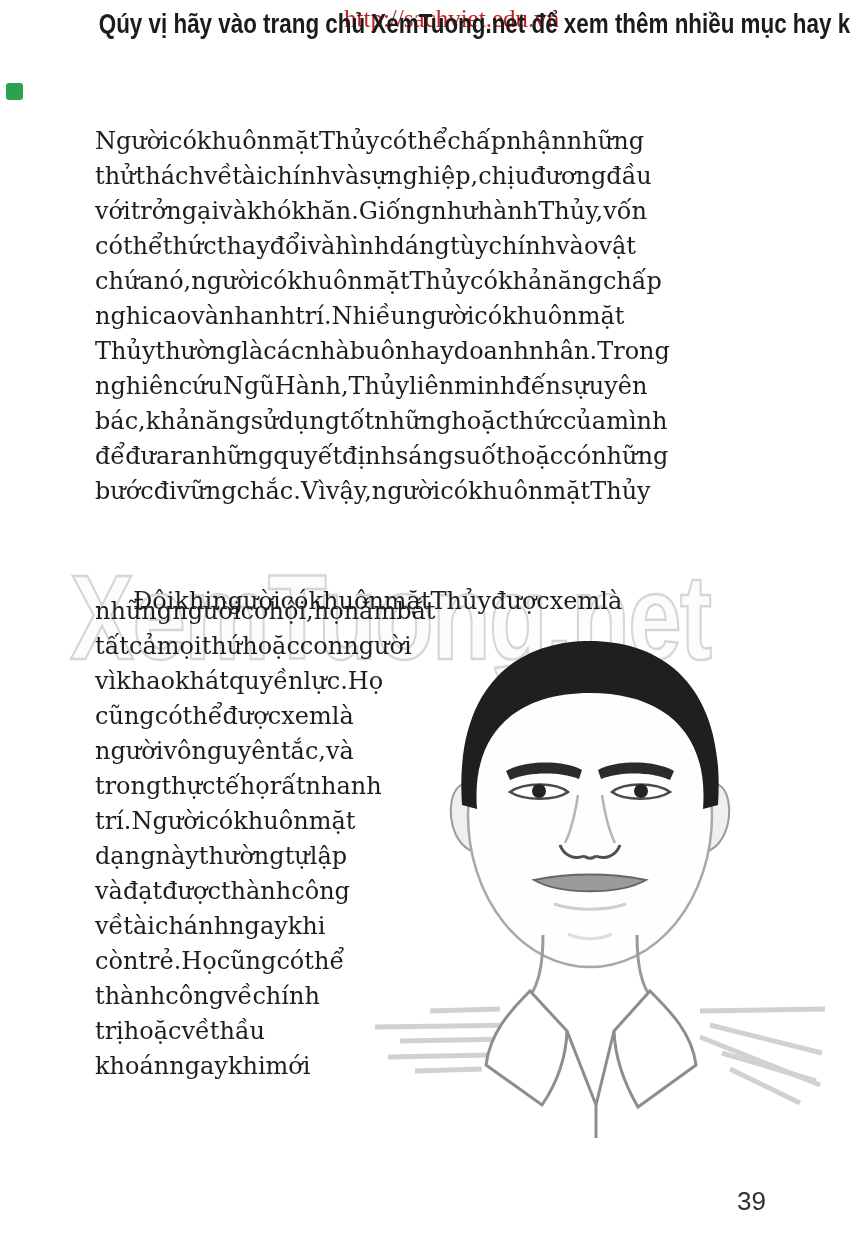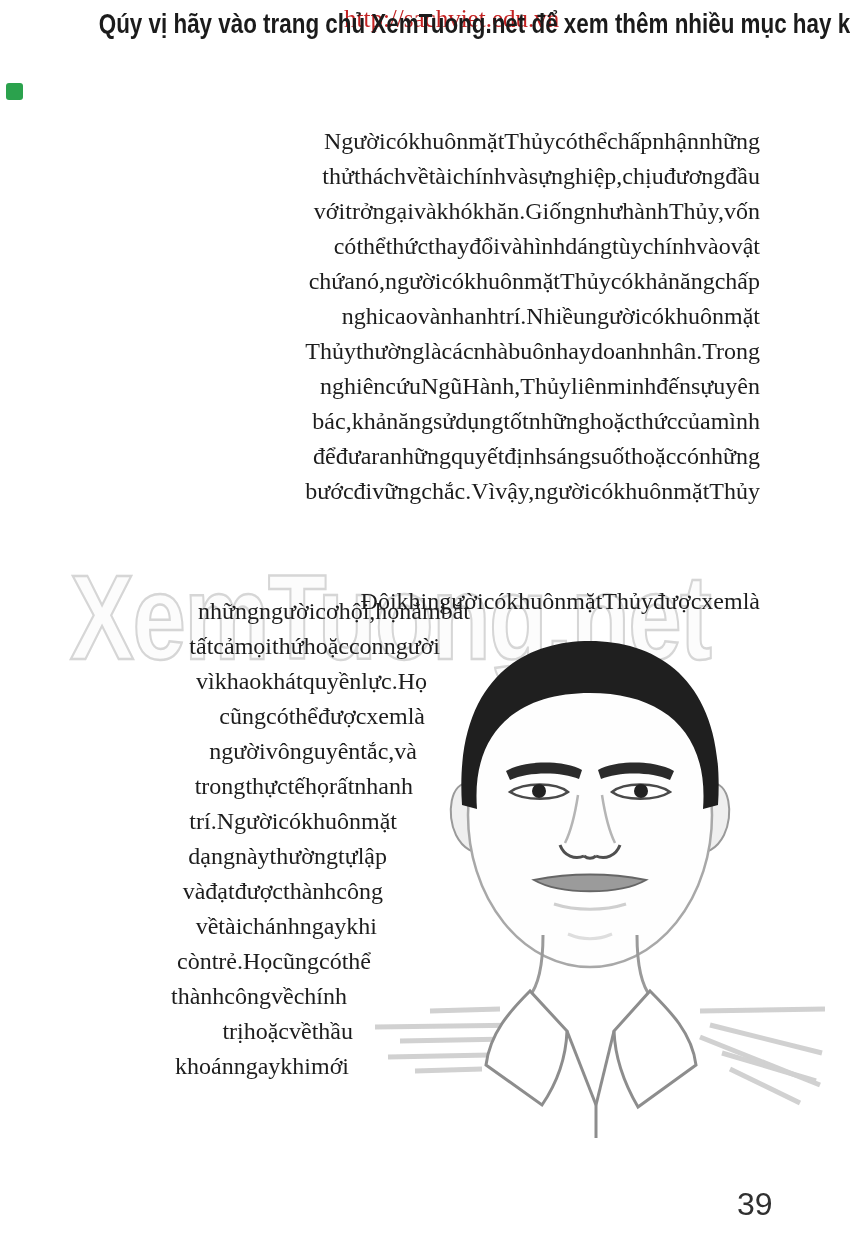--- a/index.html
+++ b/index.html
@@ -28,30 +28,30 @@
   }
   
   .watermark{
     position:absolute;left:70px;top:548px;z-index:1;white-space:nowrap;
     font-family:"Liberation Sans",sans-serif;font-weight:700;font-size:120px;
     letter-spacing:-2px;color:#fcfcfc;-webkit-text-stroke:2.5px #d6d6d6;
     transform:scaleX(0.80);transform-origin:left center;
   }
   
   .textline{height:35px;line-height:35px;font-size:24px;white-space:nowrap;}
-  [data-justify="true"]{display:flex;justify-content:flex-end;font-family:Liberation Serif, serif;}
+  [data-justify="true"]{display:flex;justify-content:flex-start;}
   .para1{position:absolute;left:95px;top:124px;width:665px;z-index:3;}
   .para2-first{position:absolute;left:133px;top:584px;width:627px;z-index:3;}
   .para2-col{position:absolute;left:95px;top:594px;width:380px;z-index:3;}
   
   .portrait{position:absolute;left:370px;top:633px;width:470px;height:510px;z-index:2;}
   
   .page-number{
     position:absolute;left:737px;top:1186px;z-index:3;
-    font-family:"Liberation Sans",sans-serif;font-size:32px;color:#303030;
+    font-family:"Liberation Sans",sans-serif;font-size:26px;color:#303030;
   }
 </style>
 </head>
 <body>
 
 <div class="green-marker"></div>
 
 <div class="header-line">
   <span class="inner">Qúy vị hãy vào trang chủ XemTuong.net để xem thêm nhiều mục hay khác</span>
 </div>

